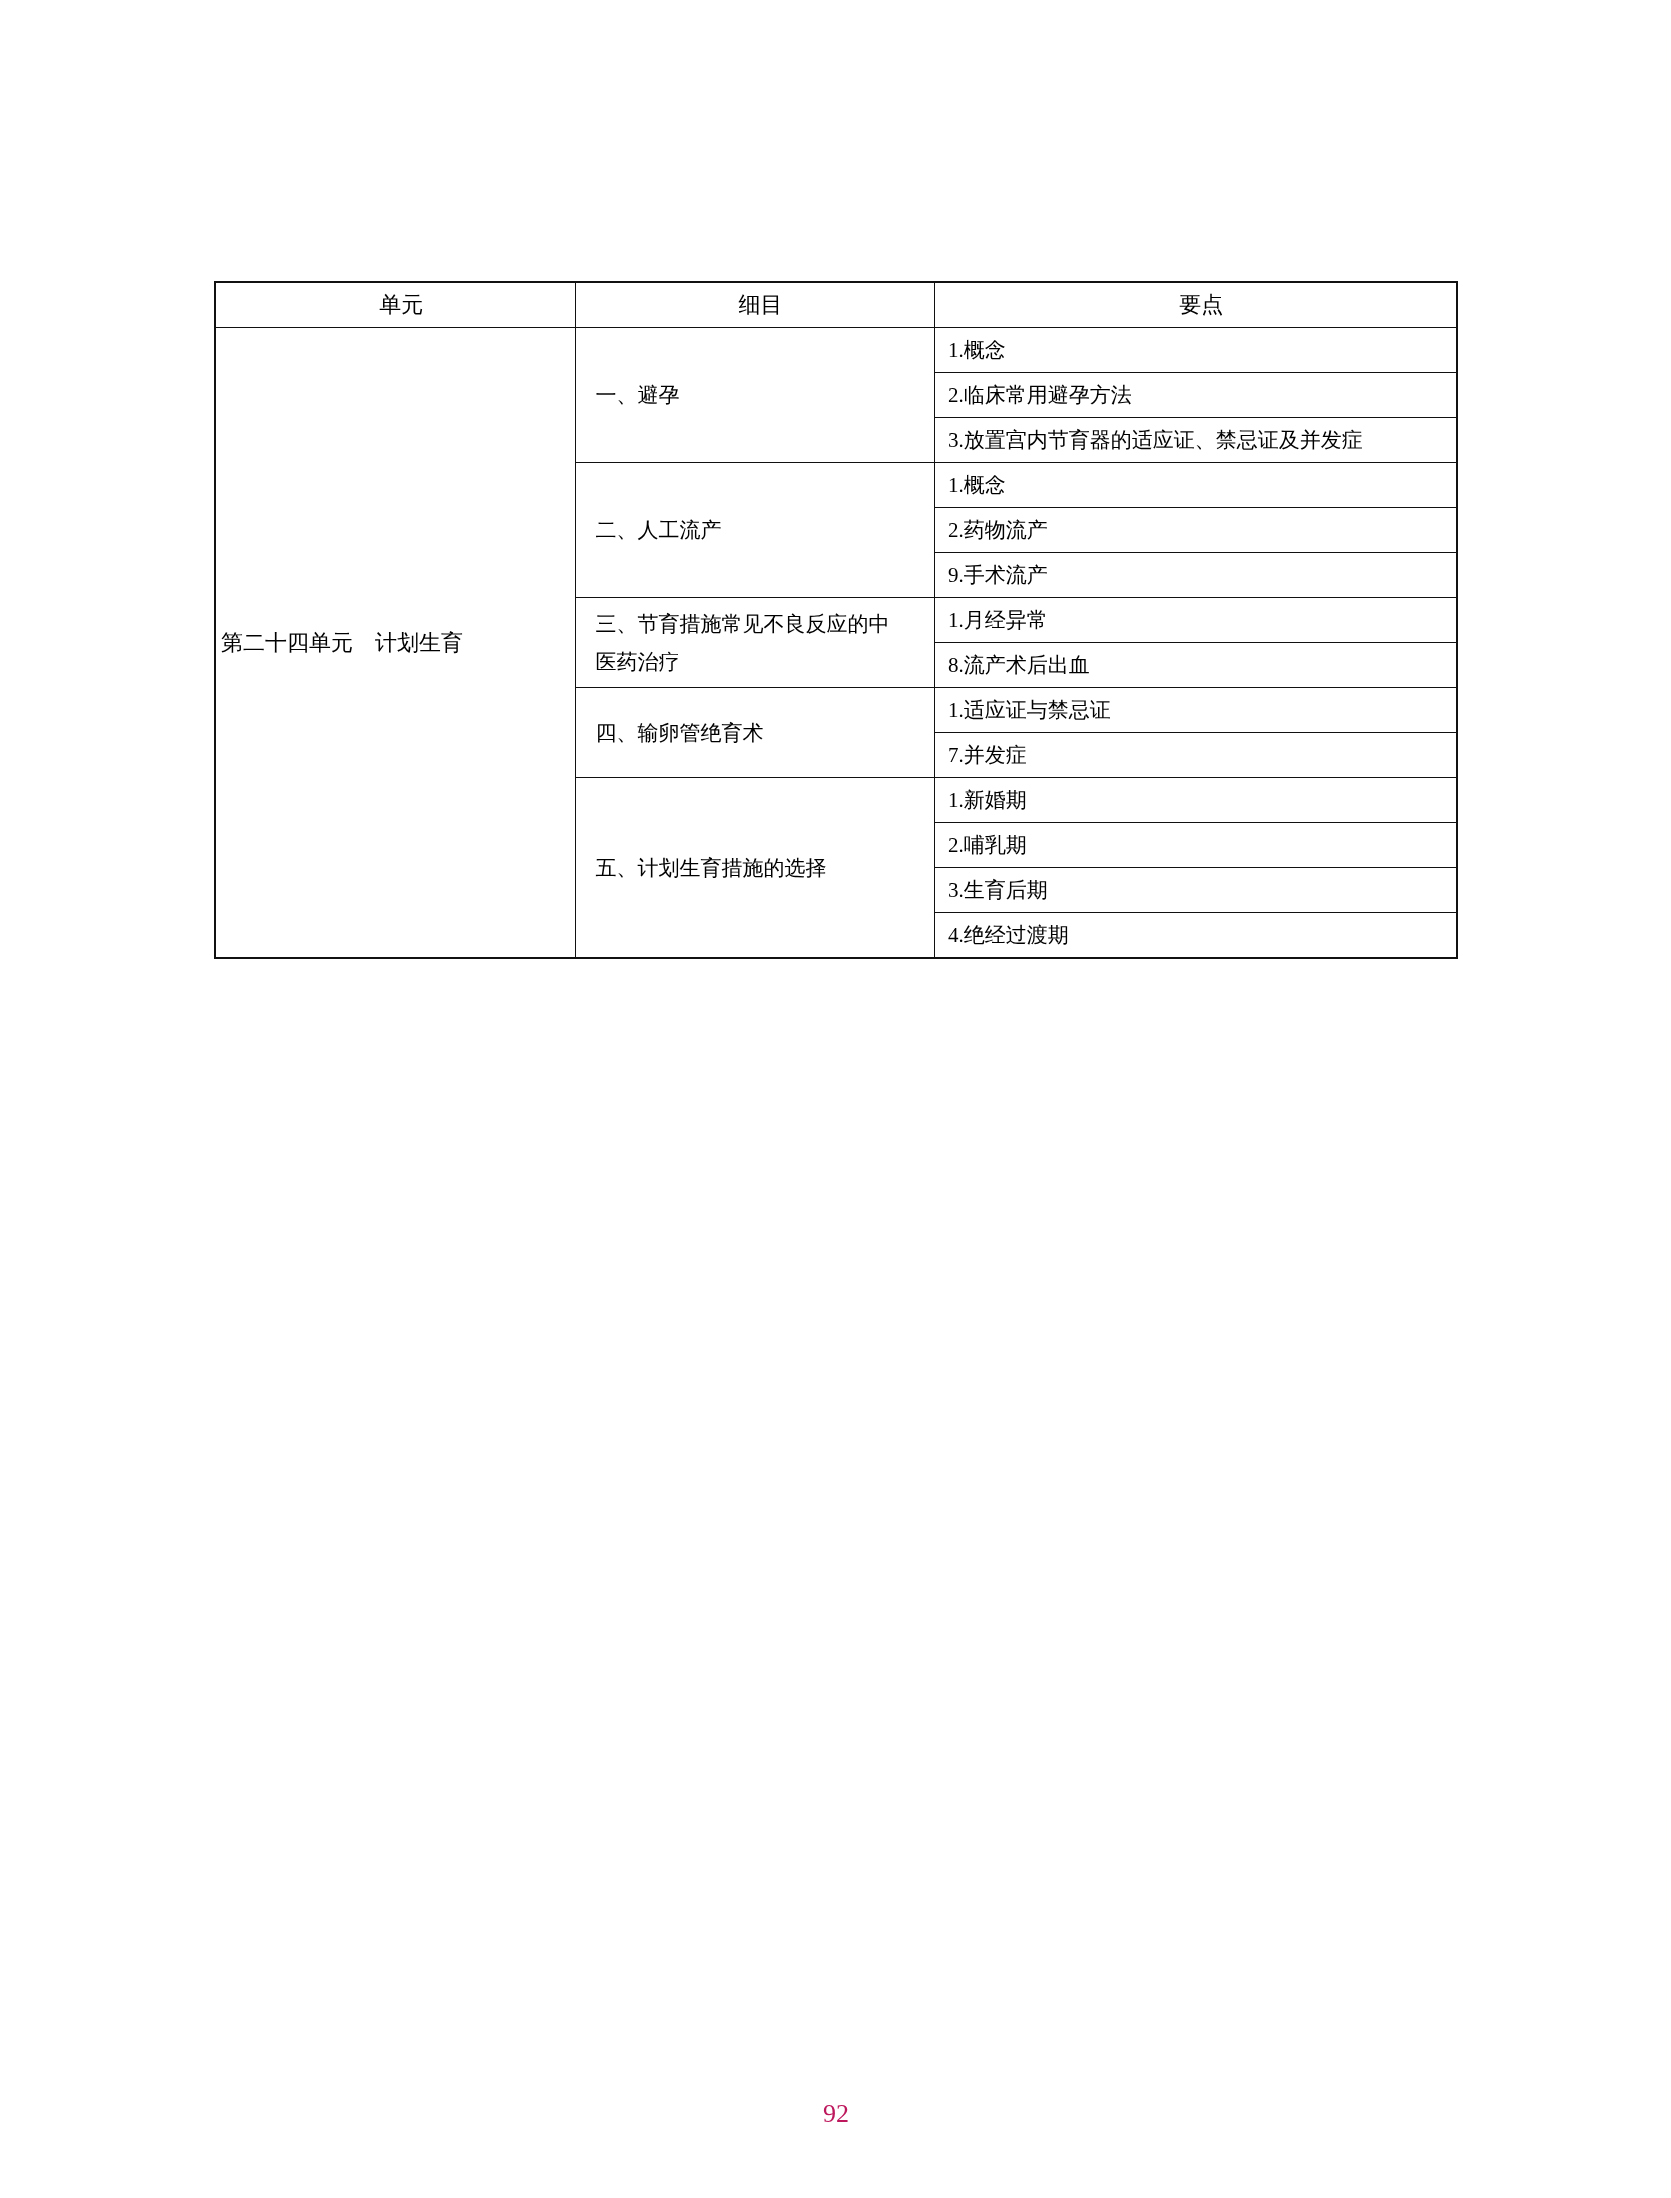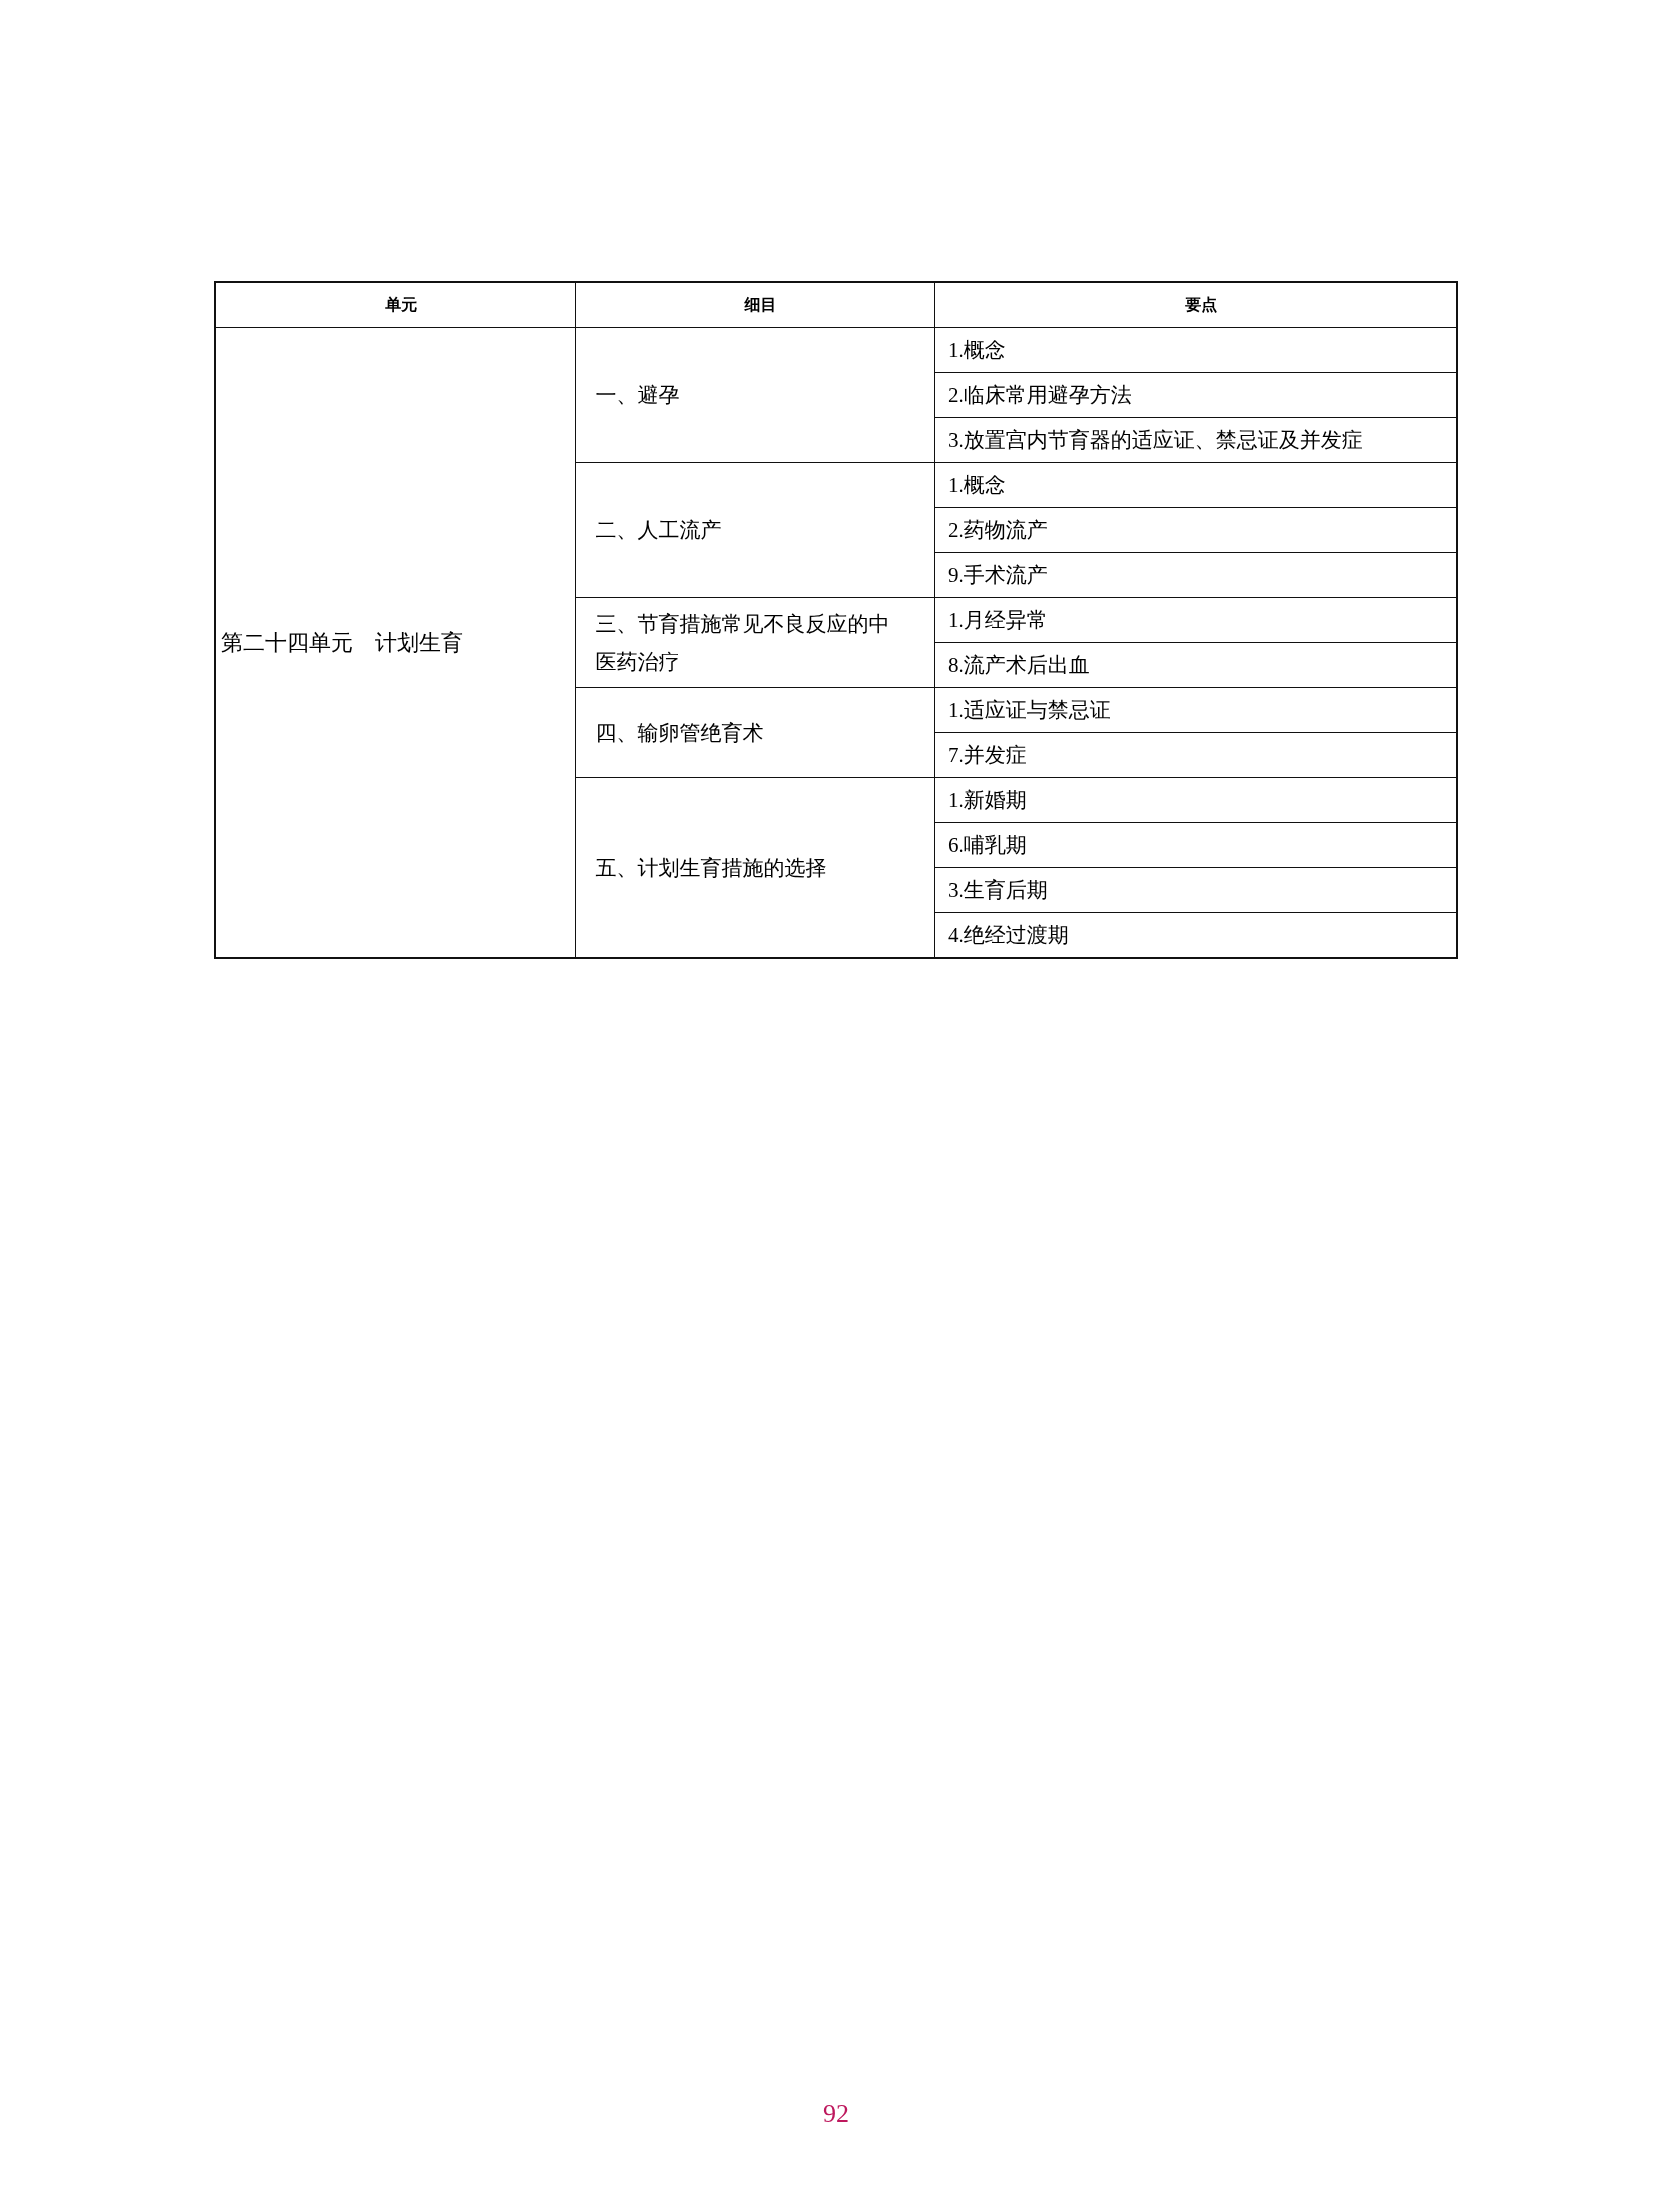--- a/index.html
+++ b/index.html
@@ -27,22 +27,22 @@
   .doc-table td {
     border: 1.9px solid #111111;
     font-size: 21px;
     font-weight: normal;
     vertical-align: middle;
     padding: 0;
     overflow: hidden;
   }
   .doc-table th {
     height: 44px;
-    font-size: 16px;
-    font-weight: bold;
+    font-size: 22px;
+    font-weight: normal;
     text-align: center;
     padding-left: 12px;
   }
   .doc-table td.point-cell {
     height: 44px;
     padding-left: 13.4px;
     padding-right: 5.7px;
     font-family: Liberation Serif, serif;
   }
   .doc-table td.unit-cell {
@@ -117,21 +117,21 @@
       <td class="point-cell">1.适应证与禁忌证</td>
     </tr>
     <tr>
       <td class="point-cell">7.并发症</td>
     </tr>
     <tr>
       <td class="detail-cell" rowspan="4">五、计划生育措施的选择</td>
       <td class="point-cell">1.新婚期</td>
     </tr>
     <tr>
-      <td class="point-cell">6.哺乳期</td>
+      <td class="point-cell">2.哺乳期</td>
     </tr>
     <tr>
       <td class="point-cell">3.生育后期</td>
     </tr>
     <tr>
       <td class="point-cell">4.绝经过渡期</td>
     </tr>
   </tbody>
 </table>
 

